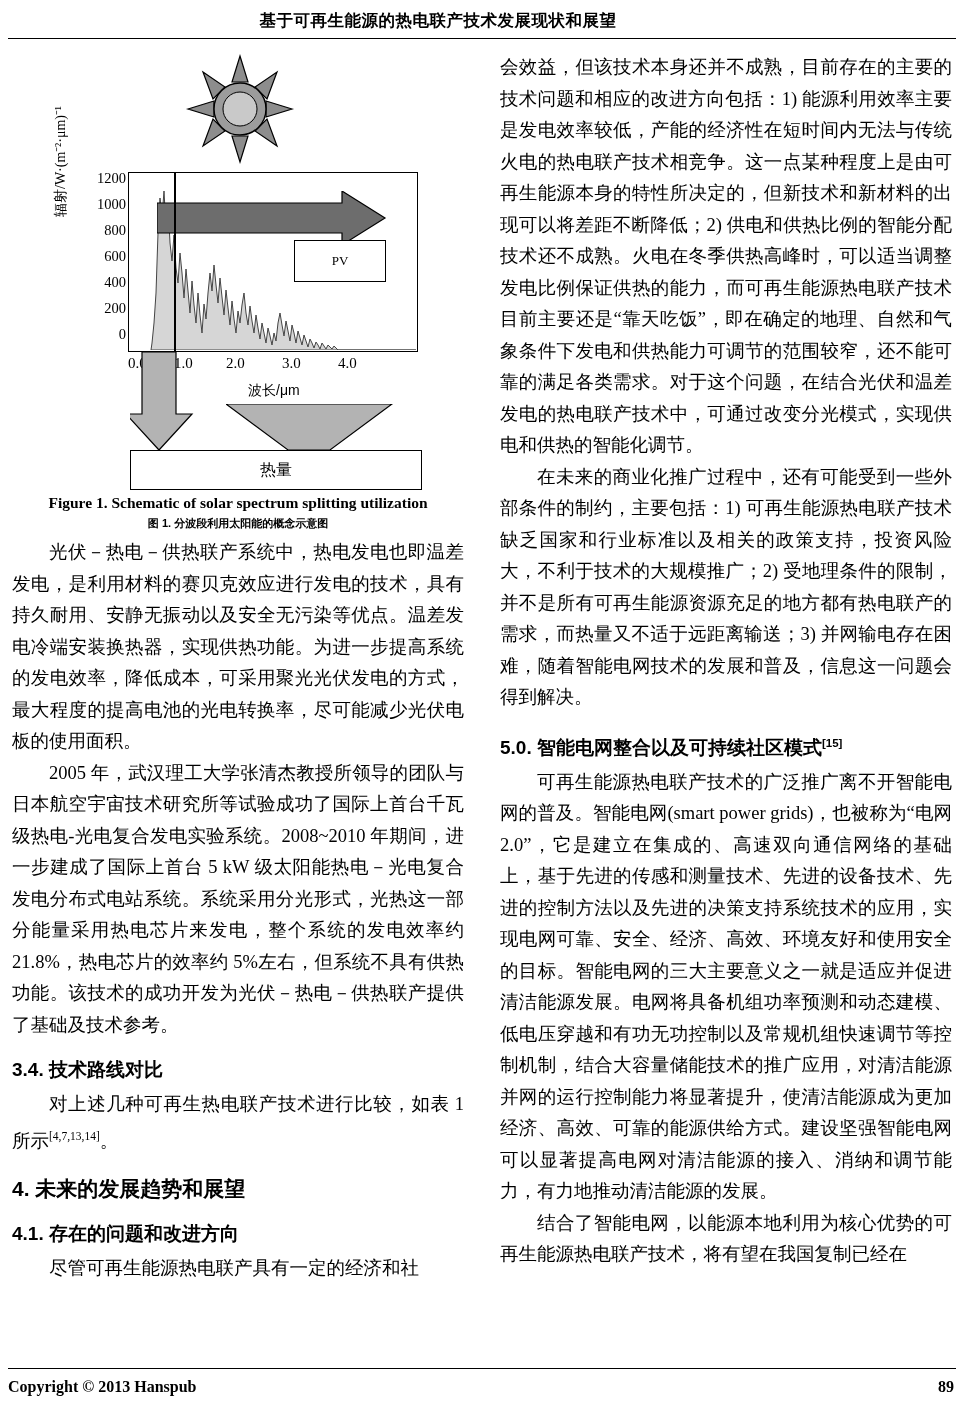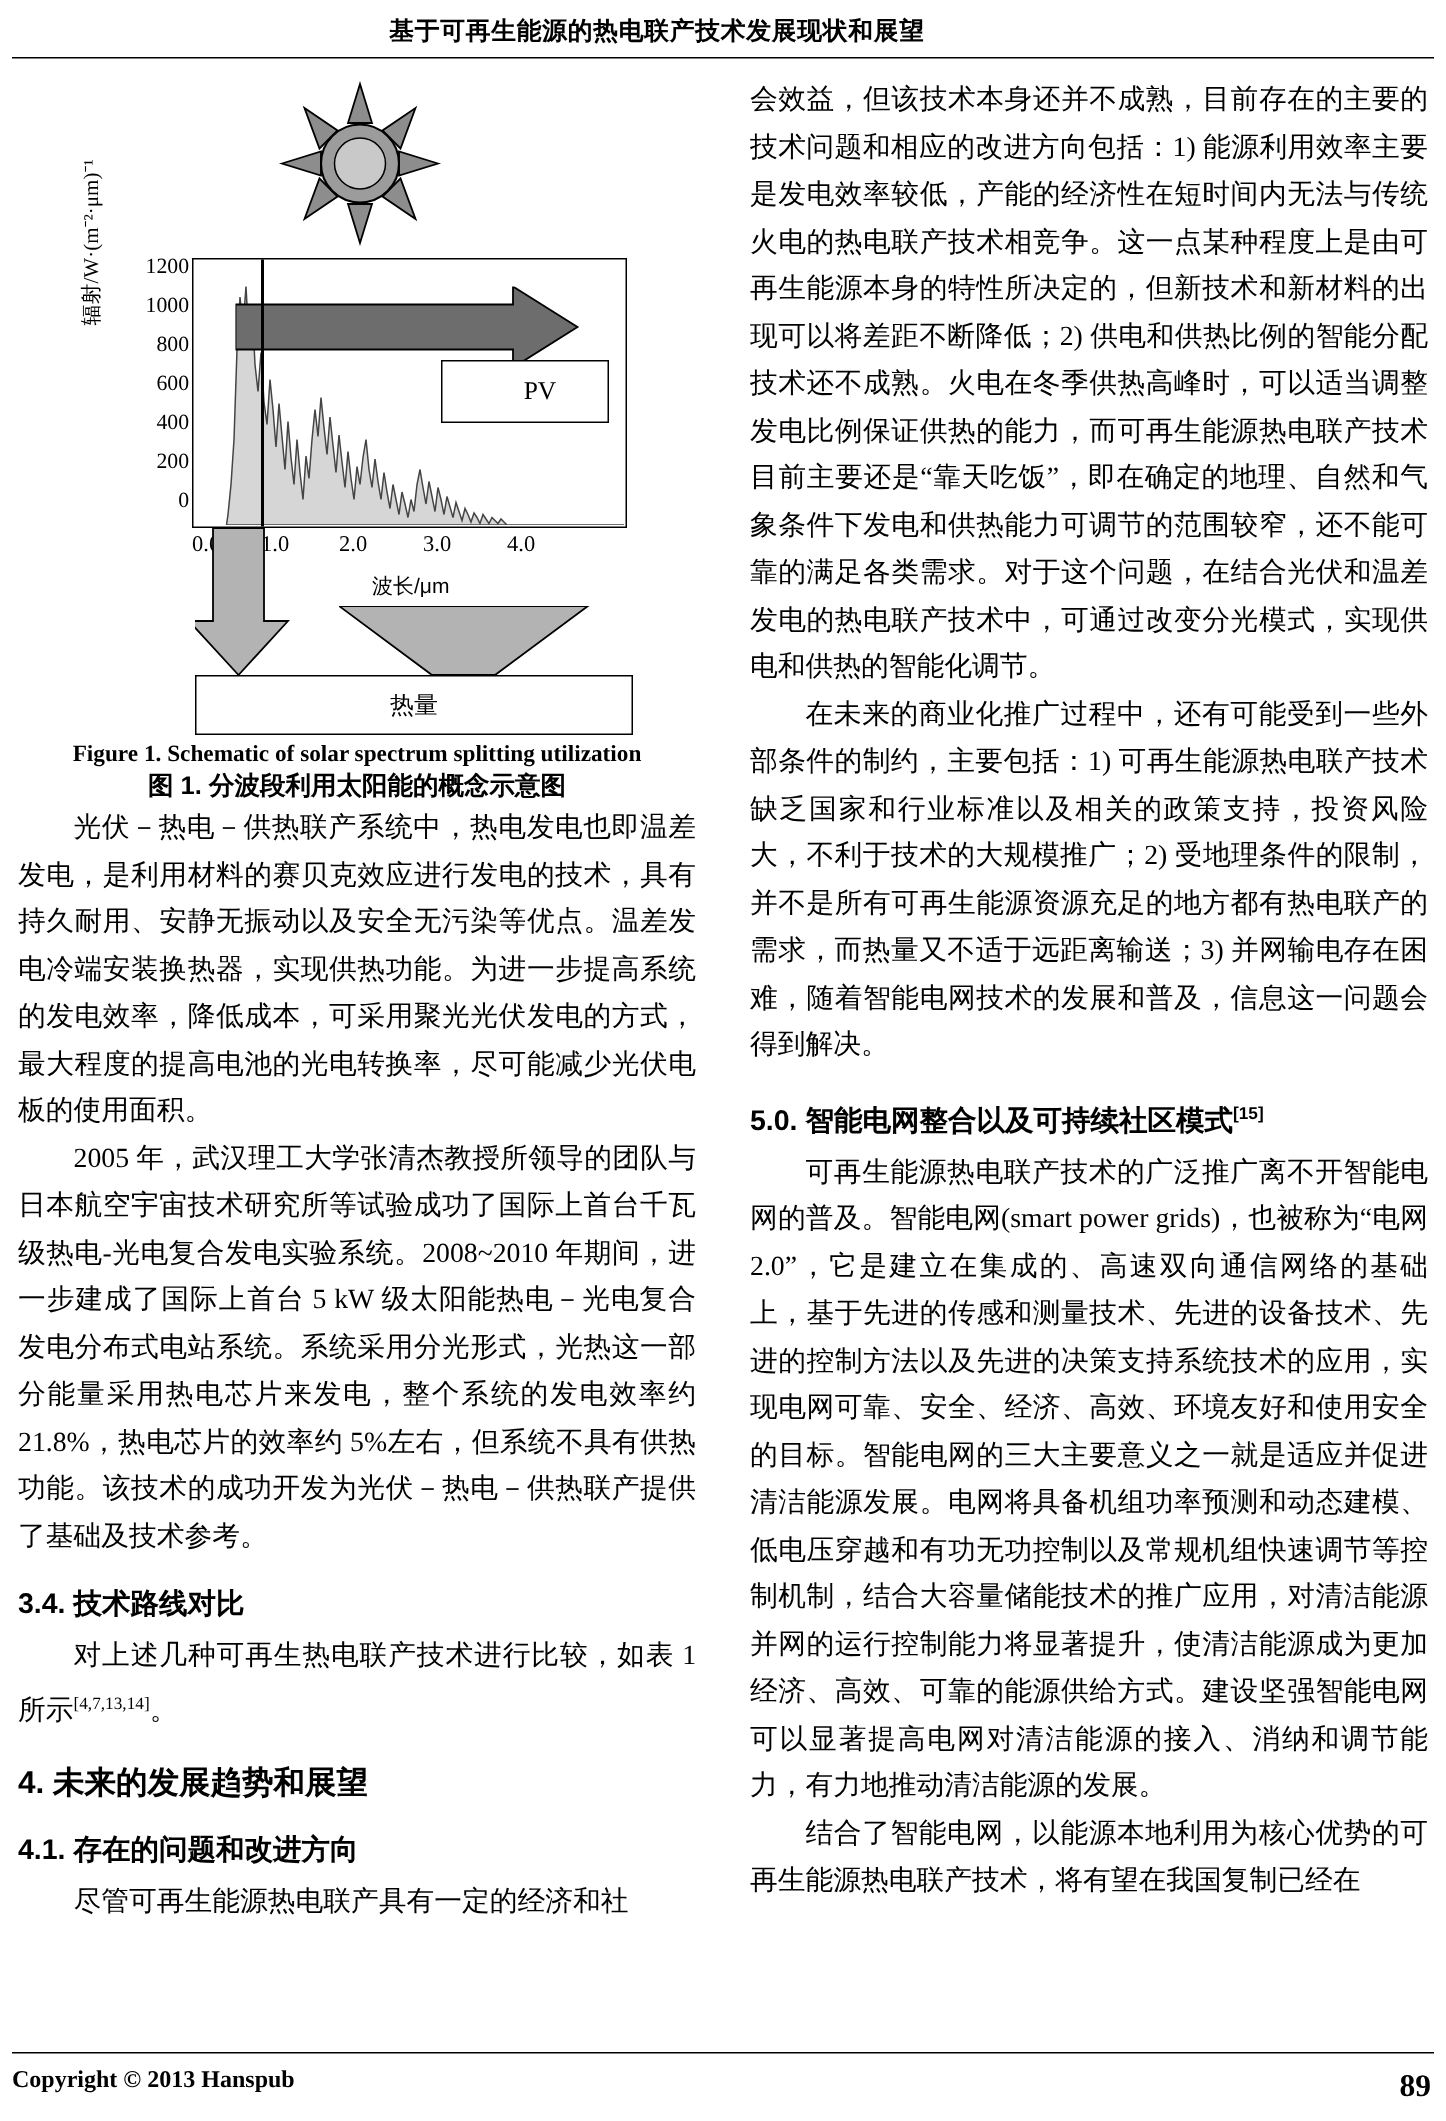--- a/index.html
+++ b/index.html
@@ -89,21 +89,21 @@
     top: 440px;
     width: 452px;
     text-align: center;
     font-family: "Liberation Serif", serif;
     font-size: 15.5px;
     font-weight: bold;
     line-height: 21px;
   }
   .fig-caption .cn {
     font-family: "Liberation Sans", sans-serif;
-    font-size: 17px;
+    font-size: 11px;
   }
 
   
   .sun-wrap { position: absolute; left: 168px; top: 2px; width: 120px; height: 110px; }
 
   
   .chart-frame {
     position: absolute;
     left: 116px;
     top: 120px;
@@ -157,22 +157,21 @@
     left: 282px;
     top: 188px;
     width: 90px;
     height: 40px;
     border: 1.7px solid #000;
     background: #fff;
     display: flex;
     align-items: center;
     justify-content: center;
     font-family: "Liberation Serif", serif;
-    font-size: 17px;
-    padding-left: 20px;
+    font-size: 13px;
   }
   .heat-box {
     position: absolute;
     left: 118px;
     top: 398px;
     width: 290px;
     height: 38px;
     border: 1.6px solid #000;
     background: #fff;
     display: flex;
@@ -197,21 +196,21 @@
     top: 1378px;
     font-family: "Liberation Serif", serif;
     font-size: 16px;
     font-weight: bold;
   }
   .footer-right {
     position: absolute;
     right: 10px;
     top: 1378px;
     font-family: "Liberation Serif", serif;
-    font-size: 21px;
+    font-size: 16px;
     font-weight: bold;
   }
 </style>
 </head>
 <body>
 
 <div class="page">
 
   <div class="running-head">基于可再生能源的热电联产技术发展现状和展望</div>
   <div class="head-rule"></div>

